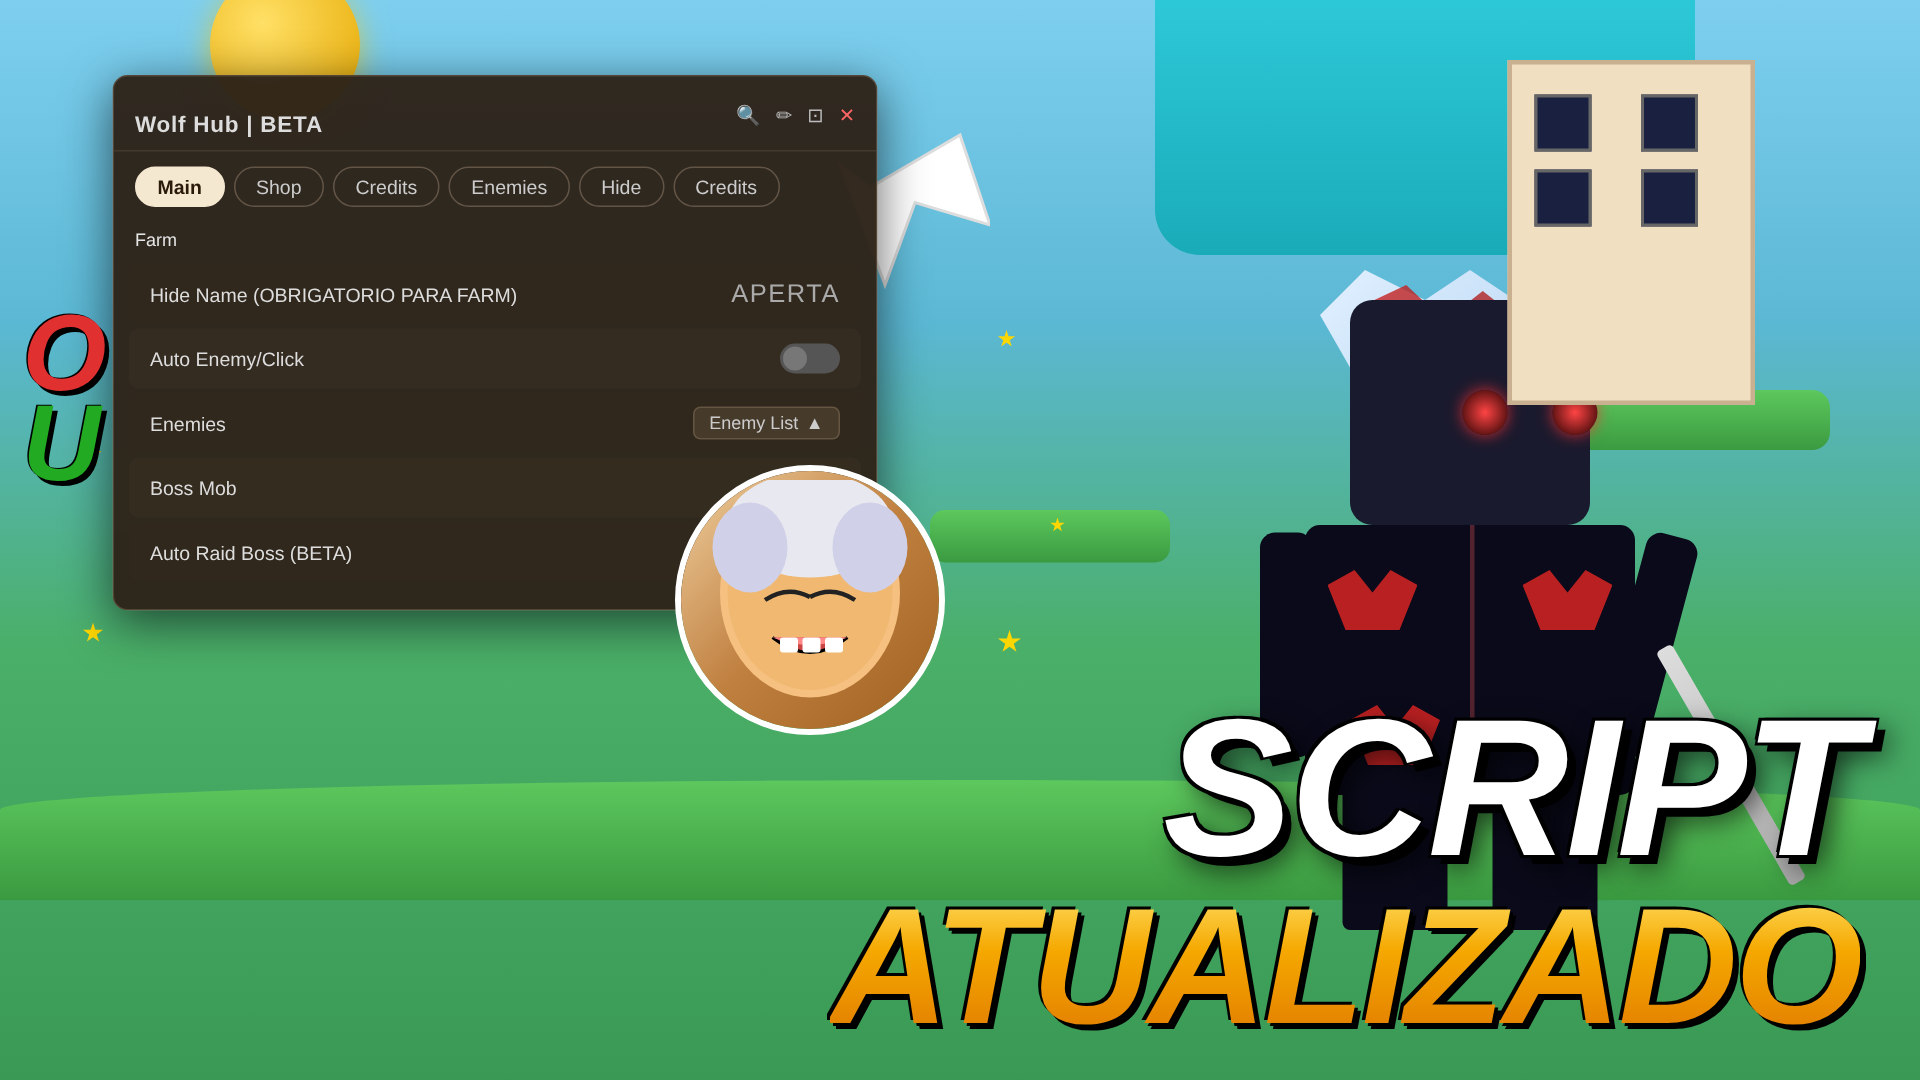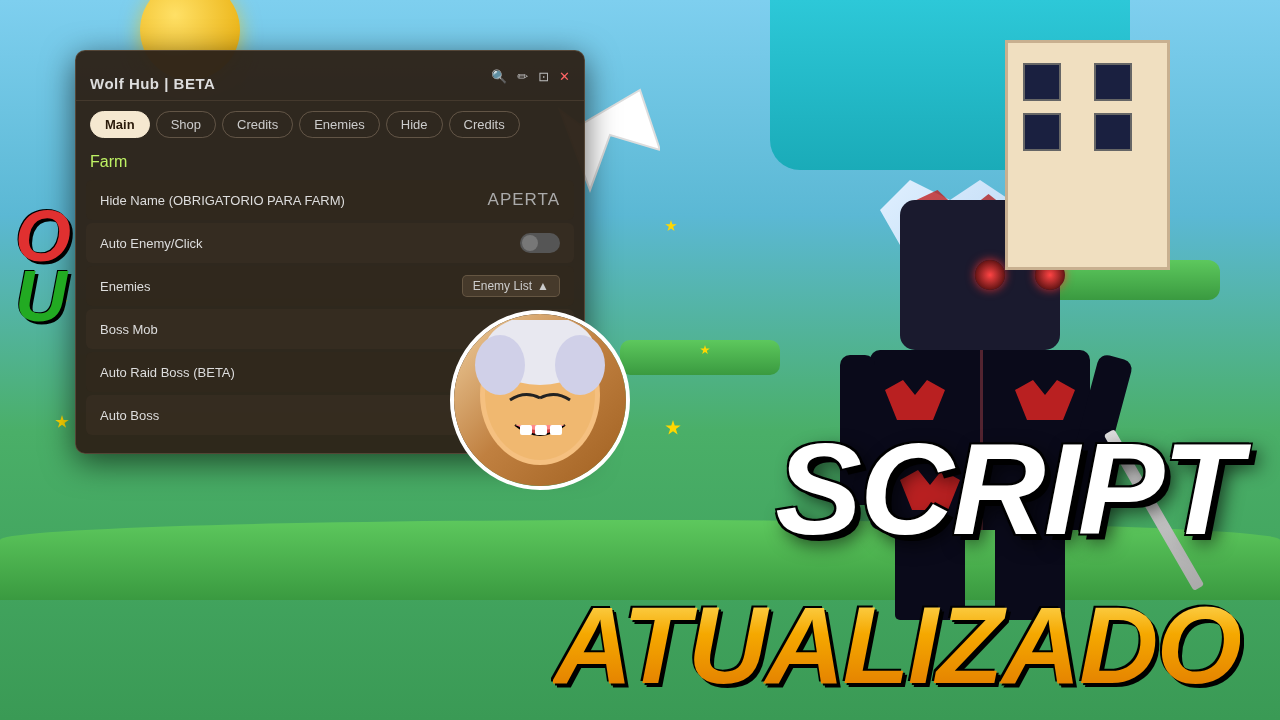--- a/index.html
+++ b/index.html
@@ -218,22 +218,22 @@
     }
     .tab-btn.active {
       background: #f5e8d0;
       color: #2a1a0a;
       border-color: #f5e8d0;
       font-weight: 700;
     }
 
     
     .section-label {
-      color: #bef264;
-      font-size: 16px;
+      color: #e5e5e5;
+      font-size: 12px;
       padding: 5px 14px 6px 14px;
       text-transform: none;
     }
 
     
     .feature-row {
       display: flex;
       align-items: center;
       justify-content: space-between;
       padding: 9px 14px;
@@ -328,21 +328,20 @@
       font-weight: 900;
       background: linear-gradient(180deg, #ffe066 0%, #f5a800 40%, #e07800 100%);
       -webkit-background-clip: text;
       -webkit-text-fill-color: transparent;
       background-clip: text;
       text-shadow: none;
       filter: drop-shadow(4px 4px 0 #000) drop-shadow(-2px -2px 0 #000);
       line-height: 1;
       letter-spacing: -2px;
       font-style: italic;
-      margin-top: 36px;
     }
 
     
     .circle-img {
       position: absolute;
       bottom: 230px;
       left: 450px;
       width: 180px;
       height: 180px;
       border-radius: 50%;
@@ -492,26 +491,20 @@
     <div class="feature-right">
       <div class="toggle off"></div>
     </div>
   </div>
 
   <div class="feature-row">
     <span class="feature-label">Auto Raid Boss (BETA)</span>
     <div class="feature-right"></div>
   </div>
 
-  <div class="feature-row">
-    <span class="feature-label">Auto Boss</span>
-    <div class="feature-right">
-      <div class="toggle off"></div>
-    </div>
-  </div>
 </div>
 
 <div class="circle-img">
   <div class="circle-img-inner">
 
     <svg width="160" height="160" viewBox="0 0 160 160" xmlns="http://www.w3.org/2000/svg">
       <ellipse cx="80" cy="75" rx="60" ry="70" fill="#f5c080"></ellipse>
       <ellipse cx="80" cy="75" rx="55" ry="65" fill="#f0b870"></ellipse>
 
       <ellipse cx="80" cy="30" rx="55" ry="35" fill="#e8e8f0"></ellipse>

